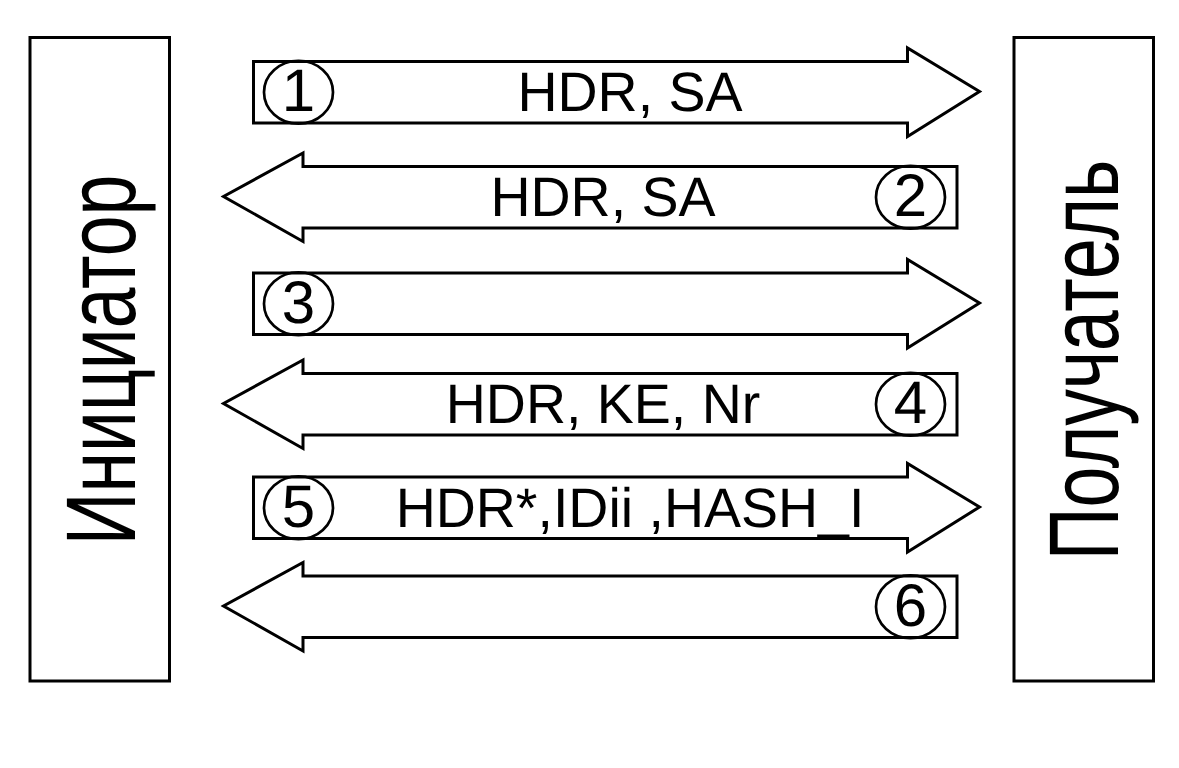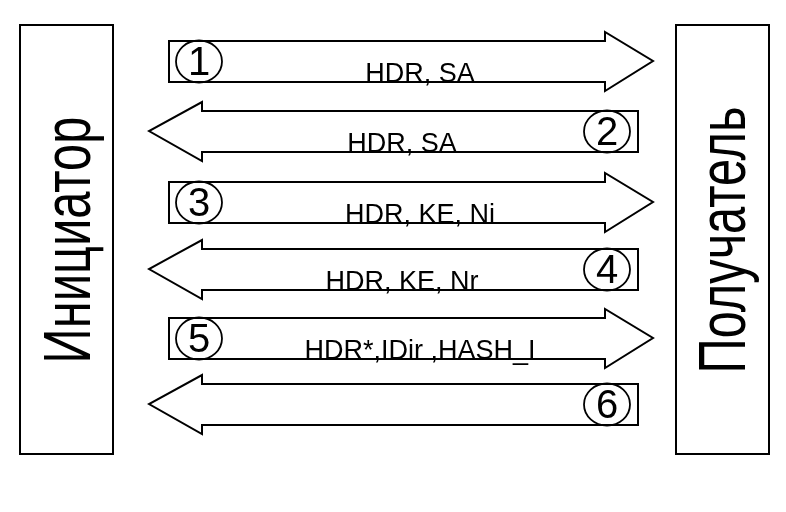--- a/index.html
+++ b/index.html
@@ -77,26 +77,26 @@
     text-align: center;
     font-size: 40px;
     color: #000000;
   }
   .msg-right .step-number { left: 8px; }
   .msg-left  .step-number { left: 437px; }
 
   .msg-label {
     position: absolute;
     left: 0;
-    top: 26px;
+    top: 14px;
     width: 100%;
     height: 43px;
     line-height: 43px;
     text-align: center;
-    font-size: 27px;
+    font-size: 37px;
     color: #000000;
     white-space: pre;
     padding-left: 17px;
   }
 </style>
 </head>
 <body>
 
 <div class="stage">
 
@@ -125,39 +125,38 @@
     <div class="step-number">2</div>
     <div class="msg-label">HDR, SA</div>
   </div>
 
   <div class="msg msg-right m3">
     <svg width="487" height="70" viewBox="0 0 487 70">
       <polygon class="arrow-shape" points="1,15 437,15 437,6 485,35 437,65 437,56 1,56"></polygon>
       <ellipse class="step-circle" cx="31" cy="35.5" rx="23" ry="21"></ellipse>
     </svg>
     <div class="step-number">3</div>
-    <div class="msg-label">HDR, KE, Ni</div>
   </div>
 
   <div class="msg msg-left m4">
     <svg width="493" height="70" viewBox="0 0 493 70">
       <polygon class="arrow-shape" points="491,15 491,56 55,56 55,65 2,35 55,6 55,15"></polygon>
       <ellipse class="step-circle" cx="460" cy="35.5" rx="23" ry="21"></ellipse>
     </svg>
     <div class="step-number">4</div>
     <div class="msg-label">HDR, KE, Nr</div>
   </div>
 
   <div class="msg msg-right m5">
     <svg width="487" height="70" viewBox="0 0 487 70">
       <polygon class="arrow-shape" points="1,15 437,15 437,6 485,35 437,65 437,56 1,56"></polygon>
       <ellipse class="step-circle" cx="31" cy="35.5" rx="23" ry="21"></ellipse>
     </svg>
     <div class="step-number">5</div>
-    <div class="msg-label">HDR*,IDir ,HASH_I</div>
+    <div class="msg-label">HDR*,IDii ,HASH_I</div>
   </div>
 
   <div class="msg msg-left m6">
     <svg width="493" height="70" viewBox="0 0 493 70">
       <polygon class="arrow-shape" points="491,15 491,56 55,56 55,65 2,35 55,6 55,15"></polygon>
       <ellipse class="step-circle" cx="460" cy="35.5" rx="23" ry="21"></ellipse>
     </svg>
     <div class="step-number">6</div>
   </div>
 

